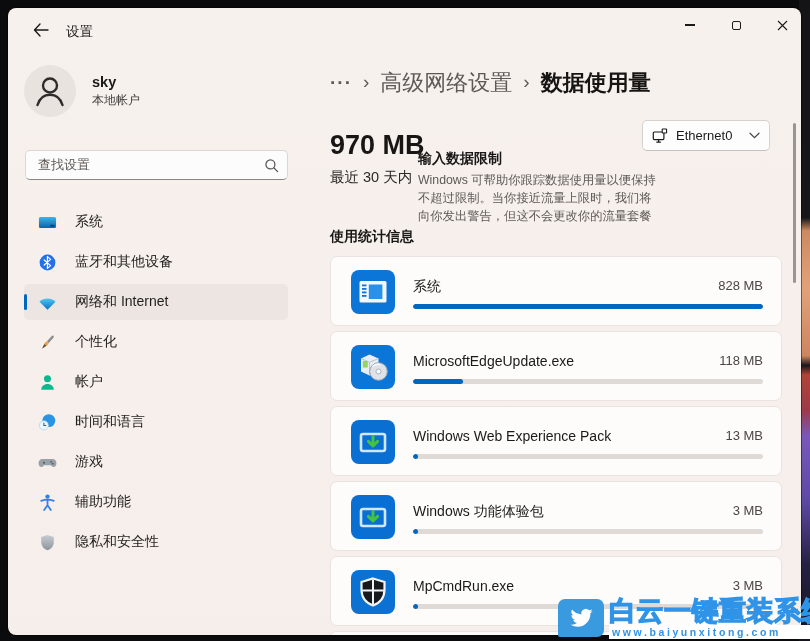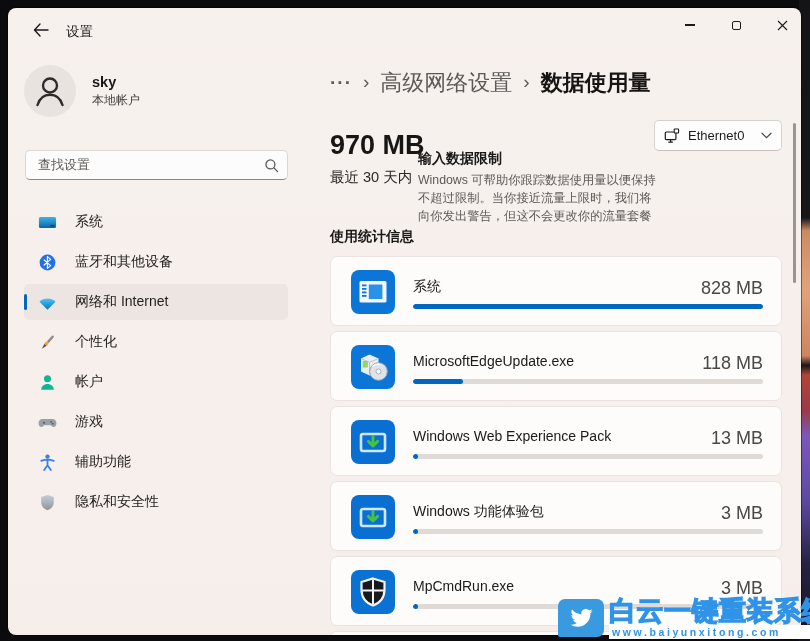--- a/index.html
+++ b/index.html
@@ -60,36 +60,36 @@
   .bc-sep{font-size:19px;margin:0 11px;padding-bottom:3px;}
   .bc-item{font-size:22px;color:#5d5956;cursor:pointer;white-space:nowrap;}
   .bc-item.current{color:#171513;font-weight:bold;cursor:default;}
 
   .limit-row{position:relative;margin-top:18px;height:96px;}
   .total-amount{position:absolute;left:0;top:12px;font-size:27px;font-weight:bold;color:#171614;}
   .total-period{position:absolute;left:0;top:50px;font-size:14.5px;color:#2b2927;text-align:right;}
   .limit-info{position:absolute;left:88px;top:0;width:238px;}
   .limit-title{font-size:14px;font-weight:bold;color:#191816;margin-bottom:3px;margin-top:32px;}
   .limit-desc{font-size:12.3px;line-height:1.48;color:#5d5956;}
-  .limit-controls{position:absolute;right:0;top:2px;width:128px;}
+  .limit-controls{position:absolute;right:12px;top:2px;width:128px;}
   .ctl{width:128px;height:31px;background:#fdfdfd;border:1px solid #d8d2ce;
     border-bottom-color:#c7c0bc;border-radius:5px;font-size:13px;color:#1b1b1b;
     display:flex;align-items:center;cursor:pointer;}
   .dropdown{padding:0 9px;}
   .dropdown .dd-label{flex:1;text-align:left;margin-left:8px;}
   .enter-limit{margin-top:7px;justify-content:center;}
 
   .stats-header{margin-top:14px;font-size:14px;font-weight:bold;color:#191816;}
 
   .cards{margin-top:10px;}
   .card{position:relative;height:70px;margin-bottom:5px;background:#fdfcfb;
     border:1px solid #eae3e0;border-radius:7px;}
   .card .app-ic{position:absolute;left:20px;top:13px;width:44px;height:44px;}
   .card .app-name{position:absolute;left:82px;top:21px;font-size:14px;color:#1b1a19;}
-  .card .app-size{position:absolute;right:18px;top:21px;font-size:18px;color:#4a4745;}
+  .card .app-size{position:absolute;right:18px;top:21px;font-size:13px;color:#4a4745;}
   .card .track{position:absolute;left:82px;right:18px;top:47px;height:5px;border-radius:3px;
     background:#e0dad6;overflow:hidden;}
   .card .fill{height:100%;border-radius:3px;background:var(--accent);min-width:5px;}
   .card-partial{height:6px;margin-bottom:0;background:#fdfcfb;border:1px solid #eae3e0;
     border-bottom:none;border-radius:7px 7px 0 0;}
 
   
   .scrollbar-thumb{position:absolute;right:5px;top:115px;width:3px;height:160px;
     border-radius:2px;background:#9b9591;cursor:pointer;}
 
@@ -213,20 +213,30 @@
       <div class="nav-item">
         <span class="ic">
           <svg viewBox="0 0 20 20" width="19" height="19">
             <circle cx="10" cy="6" r="3.7" fill="#0fb78f"></circle>
             <path d="M3.4 17.6 c0-3.6 3-6 6.6-6 s6.6 2.4 6.6 6 z" fill="#0fb78f"></path>
           </svg>
           </span>
         <span class="lbl">帐户</span>
       </div>
 
+      <div class="nav-item">
+        <span class="ic">
+          <svg viewBox="0 0 20 20" width="19" height="19">
+            <circle cx="11.4" cy="8" r="6.8" fill="#2894e2"></circle>
+            <circle cx="6.2" cy="13" r="4.8" fill="#eef6fd" stroke="#9fc6e4" stroke-width="0.6"></circle>
+            <path d="M6.2 10.6 v2.5 h2" stroke="#23618f" stroke-width="1.1" fill="none" stroke-linecap="round"></path>
+          </svg>
+          </span>
+        <span class="lbl">时间和语言</span>
+      </div>
 
       <div class="nav-item">
         <span class="ic">
           <svg viewBox="0 0 20 20" width="19" height="19">
             <path d="M4.6 6.4 h10.8 c2.4 0 4 2 4 4.4 0 2.2-1.3 4-3 4-1.2 0-2-0.7-2.7-1.8 h-7.4 c-0.7 1.1-1.5 1.8-2.7 1.8-1.7 0-3-1.8-3-4 0-2.4 1.6-4.4 4-4.4 z" fill="#98a0a8"></path>
             <circle cx="6.3" cy="10.3" r="1.1" fill="#525a61"></circle>
             <circle cx="13.7" cy="9.3" r="0.95" fill="#525a61"></circle>
             <circle cx="15.5" cy="11.2" r="0.95" fill="#525a61"></circle>
           </svg>
           </span>

